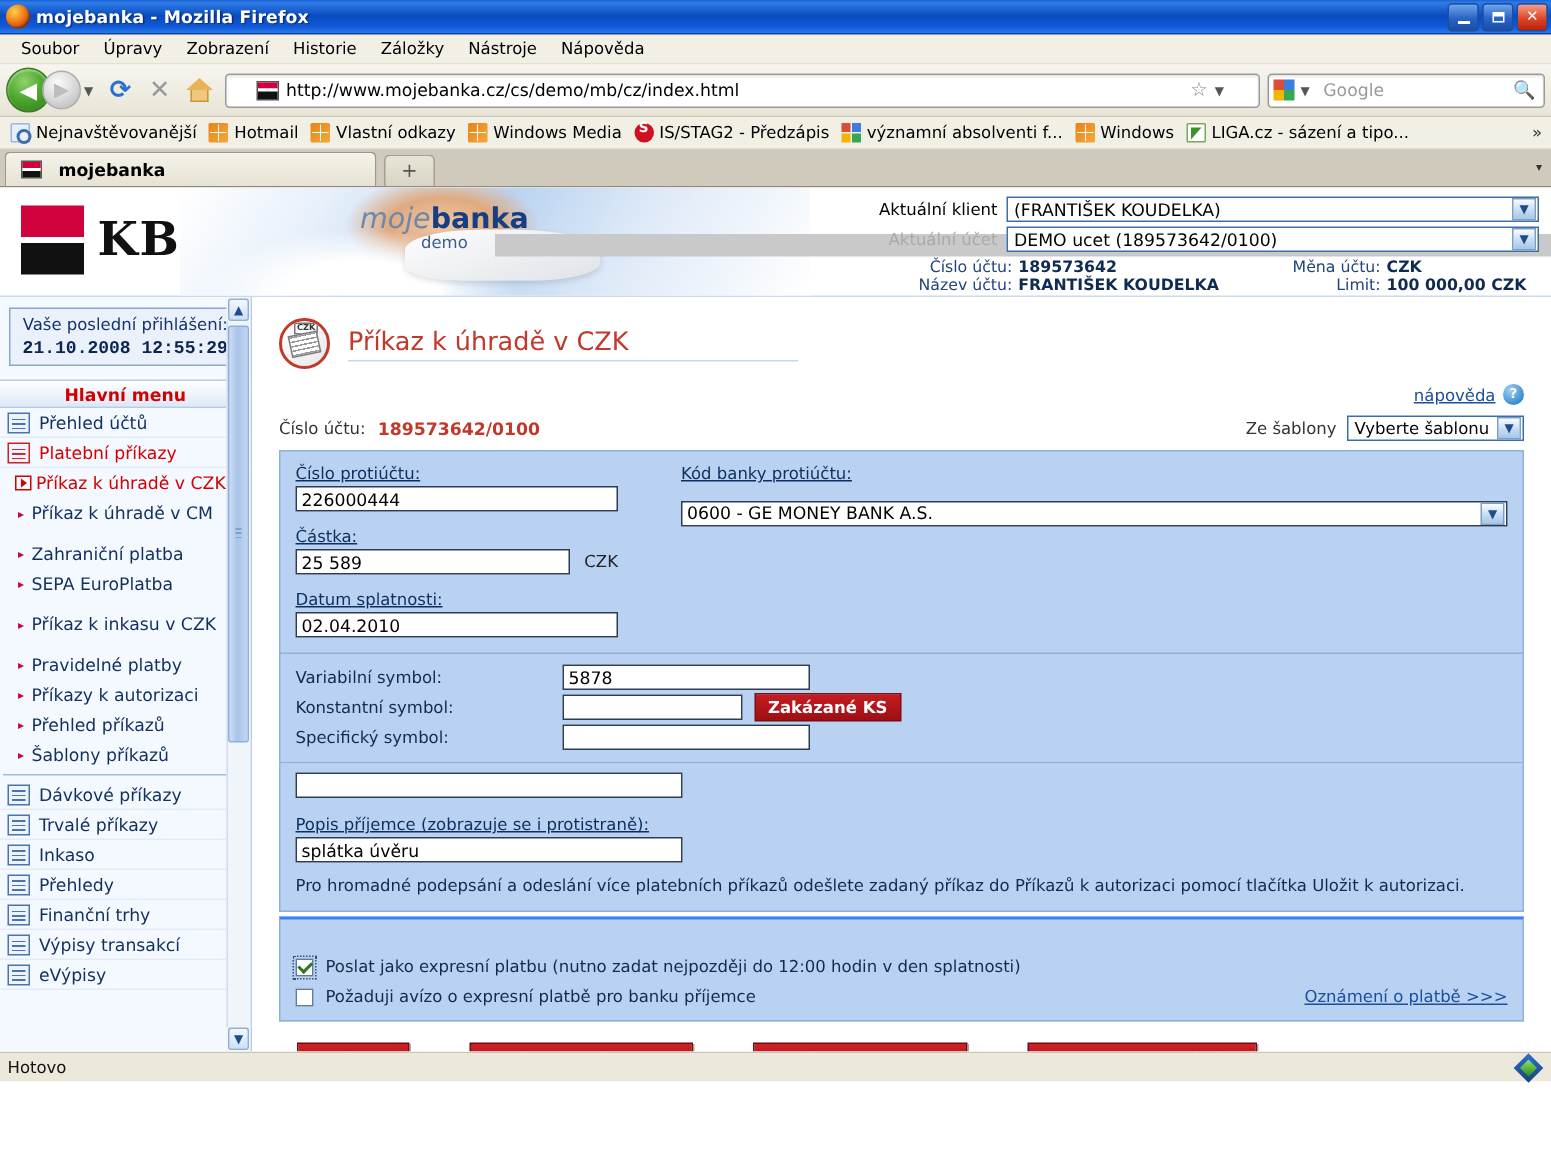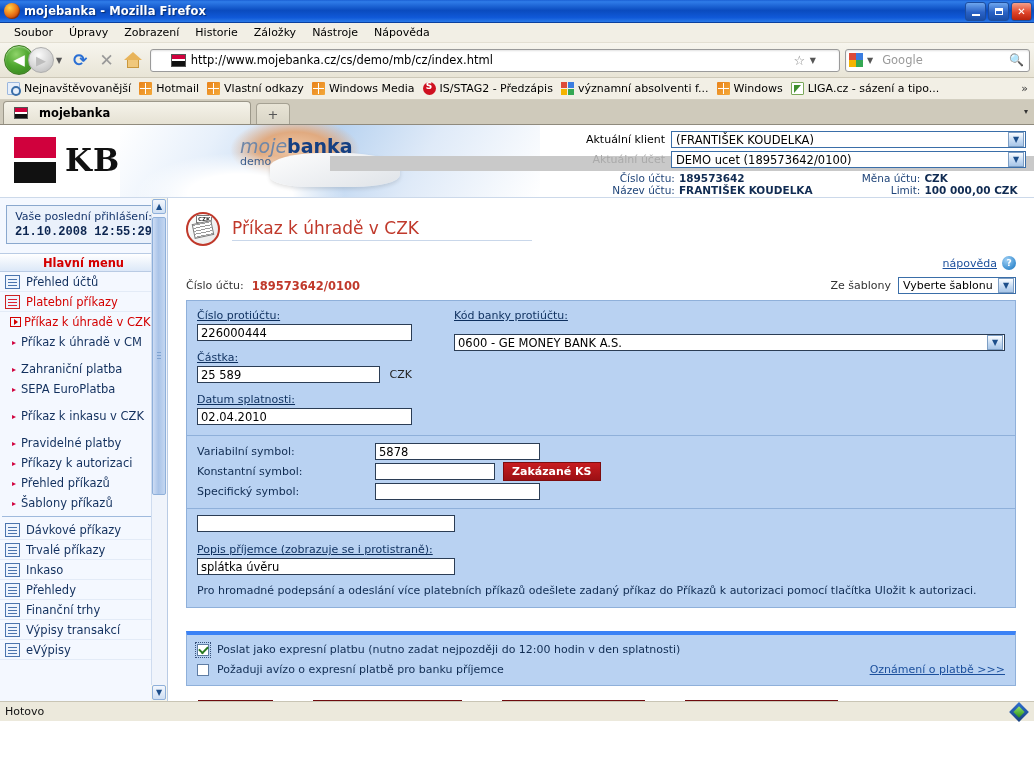--- a/index.html
+++ b/index.html
@@ -206,21 +206,21 @@
   }
   #kblogo { position:absolute; left:14px; top:12px; display:flex; align-items:center; z-index:3;}
   #kblogo .sq { width:42px;height:46px; display:flex; flex-direction:column; }
   #kblogo .sq .top { flex:1; background:#d0013d; }
   #kblogo .sq .mid { height:4px; background:#fff; }
   #kblogo .sq .bot { flex:1; background:#111; }
   #kblogo .txt { font-family:"DejaVu Serif","Liberation Serif",serif; font-size:31px; font-weight:bold; color:#111; margin-left:9px; letter-spacing:1px;}
   #mbbrand { position:absolute; left:240px; top:10px; z-index:3; font-size:19px; }
   #mbbrand .moje { color:#6f87a8; font-style:italic; }
   #mbbrand .banka { color:#153f82; font-weight:bold; }
-  #mbbrand .demo { display:block; font-size:11px; color:#3b5d8c; margin-top:-2px;}
+  #mbbrand .demo { display:block; text-align:center; font-size:11px; color:#3b5d8c; margin-top:-2px;}
   #greyband { position:absolute; left:330px; top:31px; right:0; height:15px; background:#c9c9c9; z-index:2;}
 
   #clientbox { position:absolute; right:8px; top:6px; width:450px; z-index:4; }
   .clrow { display:flex; align-items:center; margin-bottom:3px; }
   .clrow .lab { font-size:11px; color:#000; width:95px; text-align:right; padding-right:6px; white-space:nowrap; }
   .clrow.acc .lab { color:#aaa; }
   .selbox {
     flex:1; height:17px; background:#fff; border:1px solid #3a6ea8;
     display:flex; align-items:center; padding-left:4px;
     font-size:11.5px; color:#000;
@@ -345,21 +345,21 @@
     margin-top:6px; padding:8px 10px 10px 10px;
   }
   .fpanel.p2 { border-top:none; margin-top:0; }
   .flabel { font-size:11px; font-weight:normal; color:#0d2f5e; text-decoration:underline; margin-bottom:2px;}
   .finput {
     background:#fff; border:1px solid #2b3d55; height:17px;
     font-size:11.5px; color:#000; display:flex; align-items:center; padding-left:3px;
   }
   .fselect {
     background:#fff; border:1px solid #2b3d55; height:17px;
-    font-size:11.5px; color:#000; display:flex; align-items:center; padding-left:3px;margin-top:12px;
+    font-size:11.5px; color:#000; display:flex; align-items:flex-start; padding-left:3px;margin-top:12px;
   }
   .grid2 { display:flex; gap:42px; }
   .col-l { width:215px; } .col-r { flex:1; }
   .unit { font-size:11px; color:#222; margin-left:10px; }
   .symrow { display:flex; align-items:center; height:19px; margin-bottom:1px; }
   .symrow .sl { width:178px; font-size:11px; color:#102c52; }
   .symrow .si { width:165px; }
   .ksbtn {
     margin-left:8px; background:linear-gradient(180deg,#c71c20,#9c1014);
     color:#fff; font-size:11px; font-weight:bold; padding:2px 8px;
@@ -738,21 +738,21 @@
         </div>
       </div>
 
       <div class="fpanel p2" style="padding-top:6px;padding-bottom:8px">
         <div class="finput" style="width:258px"></div>
         <div class="flabel" style="margin-top:11px">Popis příjemce (zobrazuje se i protistraně):</div>
         <div class="finput" style="width:258px">splátka úvěru</div>
         <div class="noteline">Pro hromadné podepsání a odeslání více platebních příkazů odešlete zadaný příkaz do Příkazů k autorizaci pomocí tlačítka Uložit k autorizaci.</div>
       </div>
 
-      <div class="fpanel p2" style="padding-top:5px;padding-bottom:5px;margin-top:23px;border-top:4px solid #3b82f6">
+      <div class="fpanel p2" style="padding-top:22px;padding-bottom:5px;margin-top:3px;border-top:2px solid #3b82f6">
         <div class="cbrow">
           <span class="cbox on"></span>
           <span class="cblbl">Poslat jako expresní platbu (nutno zadat nejpozději do 12:00 hodin v den splatnosti)</span>
         </div>
         <div class="cbrow">
           <span class="cbox"></span>
           <span class="cblbl">Požaduji avízo o expresní platbě pro banku příjemce</span>
           <span class="sp"></span>
           <a>Oznámení o platbě &gt;&gt;&gt;</a>
         </div>

